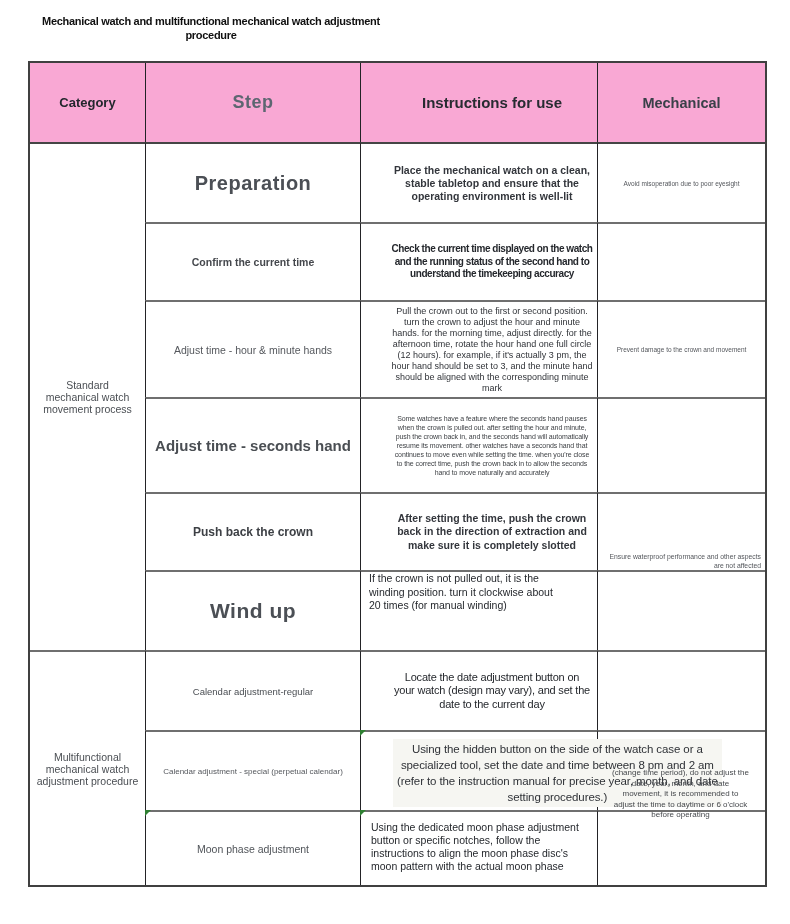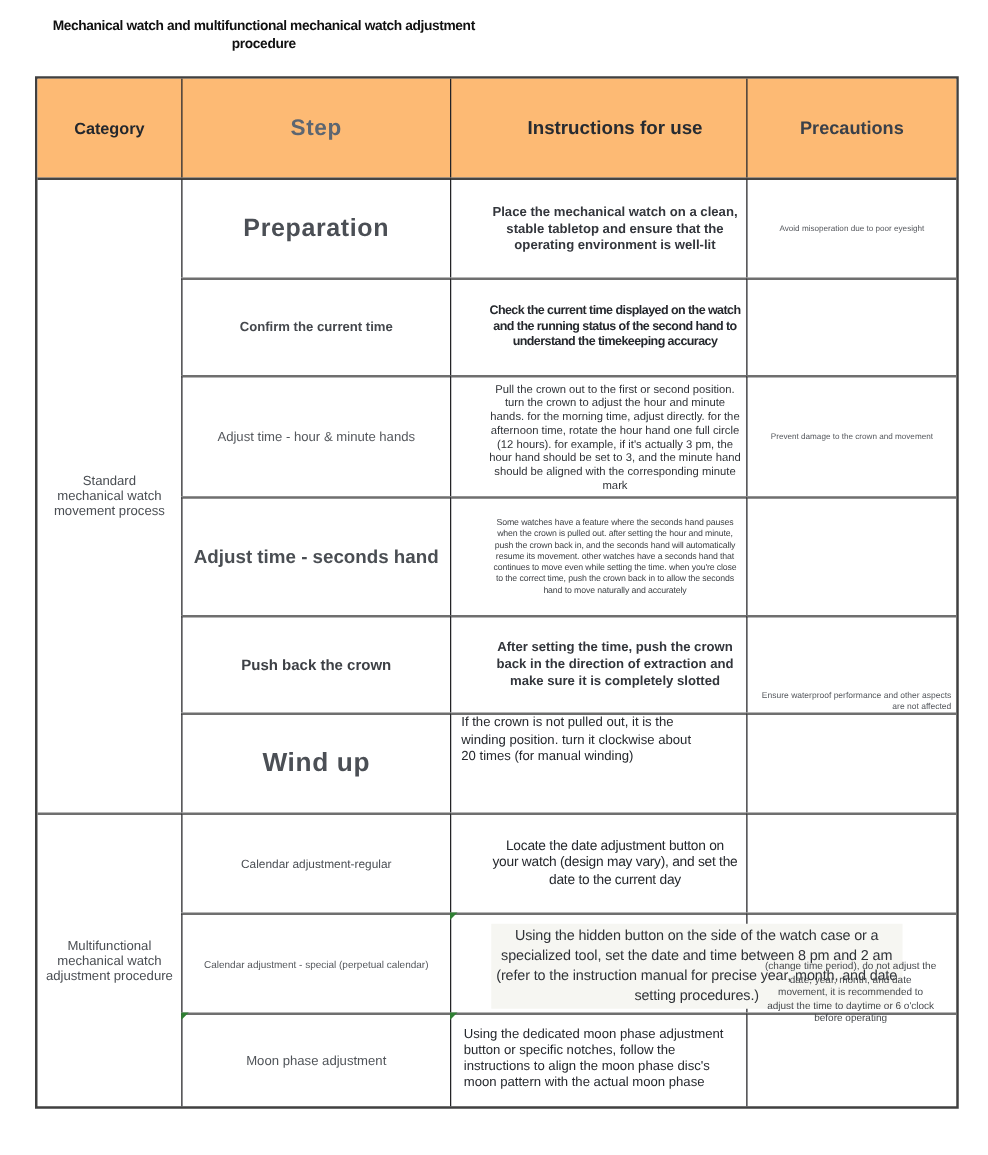--- a/index.html
+++ b/index.html
@@ -11,21 +11,21 @@
   .table{position:absolute;left:28px;top:61px;width:735px;height:822px;
          display:grid;grid-template-columns:115px 215px 237px 168px;
          grid-template-rows:79px 80px 78px 97px 95px 78px 80px 80px 80px 75px;
          border:2px solid #404040;background:#ffffff;}
   .cell{position:relative;display:flex;align-items:center;justify-content:center;
         text-align:center;overflow:visible;box-sizing:border-box;}
   .cell>span{white-space:pre-line;display:block;width:100%;}
   .vb{border-left:1px solid #232326;align-items:center;}
   .bt{border-top:2px solid #6f6f6f;}
   .btd{border-top:2px solid #454545;}
-  .hcell{background:#fdba74;}
+  .hcell{background:#f9a8d4;}
   .gc1{grid-column:1;} .gc2{grid-column:2;} .gc3{grid-column:3;padding-left:26px;} .gc4{grid-column:4;}
   .gr1{grid-row:1;} .gr2{grid-row:2;} .gr3{grid-row:3;} .gr4{grid-row:4;} .gr5{grid-row:5;}
   .gr6{grid-row:6;} .gr7{grid-row:7;} .gr8{grid-row:8;} .gr9{grid-row:9;} .gr10{grid-row:10;}
   .catA{grid-row:2/8;} .catB{grid-row:8/11;}
   .h-cat{font-size:13px;font-weight:bold;color:#23272d;}
   .h-step{font-size:18px;font-weight:bold;color:#5d6671;letter-spacing:0.5px;}
   .h-instr{font-size:15px;font-weight:bold;color:#272b31;}
   .h-prec{font-size:14.5px;font-weight:bold;color:#3a4049;}
   .cat{font-size:10.5px;color:#4a4e53;line-height:12px;}
   .st1{font-size:20px;font-weight:bold;color:#4b4f55;letter-spacing:0.5px;}
@@ -71,21 +71,21 @@
     <div class="cell hcell gc1 gr1">
       <span class="h-cat">Category</span>
     </div>
     <div class="cell hcell gc2 gr1 vb">
       <span class="h-step">Step</span>
     </div>
     <div class="cell hcell gc3 gr1 vb">
       <span class="h-instr">Instructions for use</span>
     </div>
     <div class="cell hcell gc4 gr1 vb">
-      <span class="h-prec">Precautions</span>
+      <span class="h-prec">Mechanical</span>
     </div>
 
     <div class="cell cat catA gc1 btd">
       <span>Standard
 mechanical watch
 movement process</span>
     </div>
     <div class="cell cat catB gc1 bt">
       <span>Multifunctional
 mechanical watch

